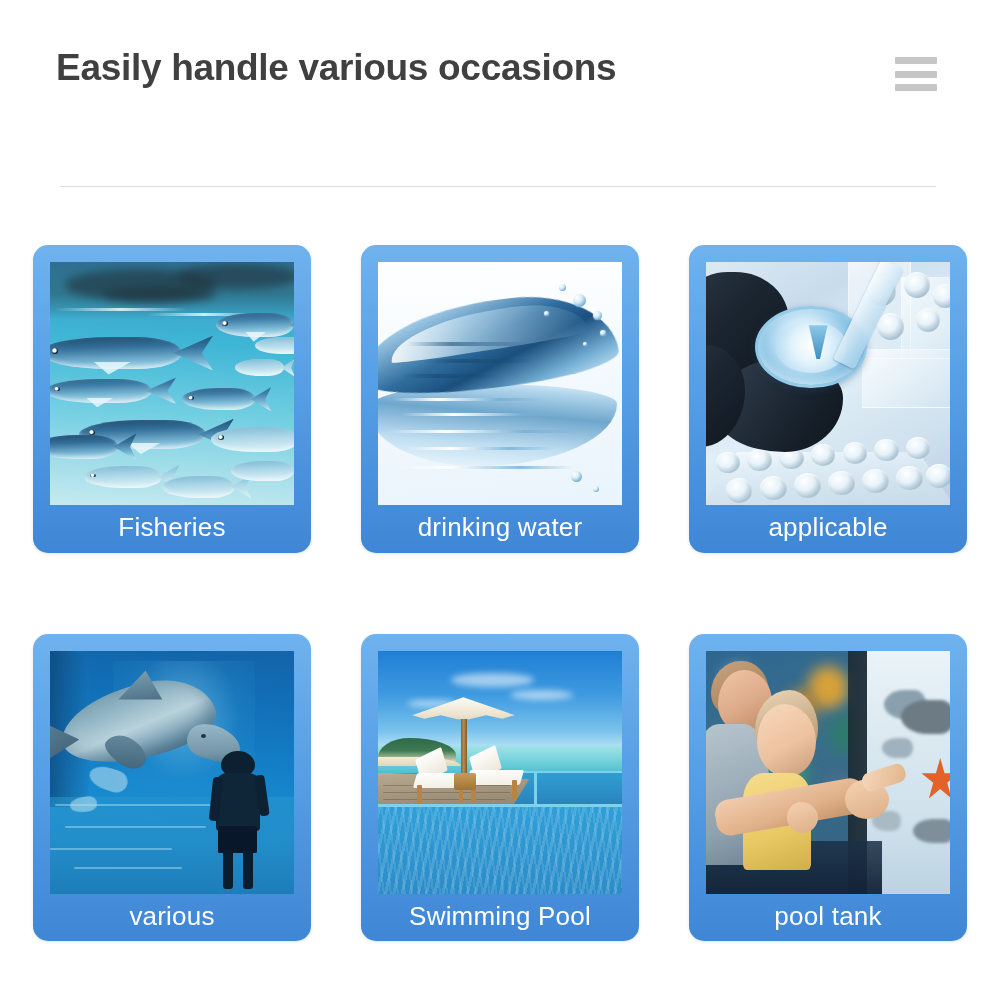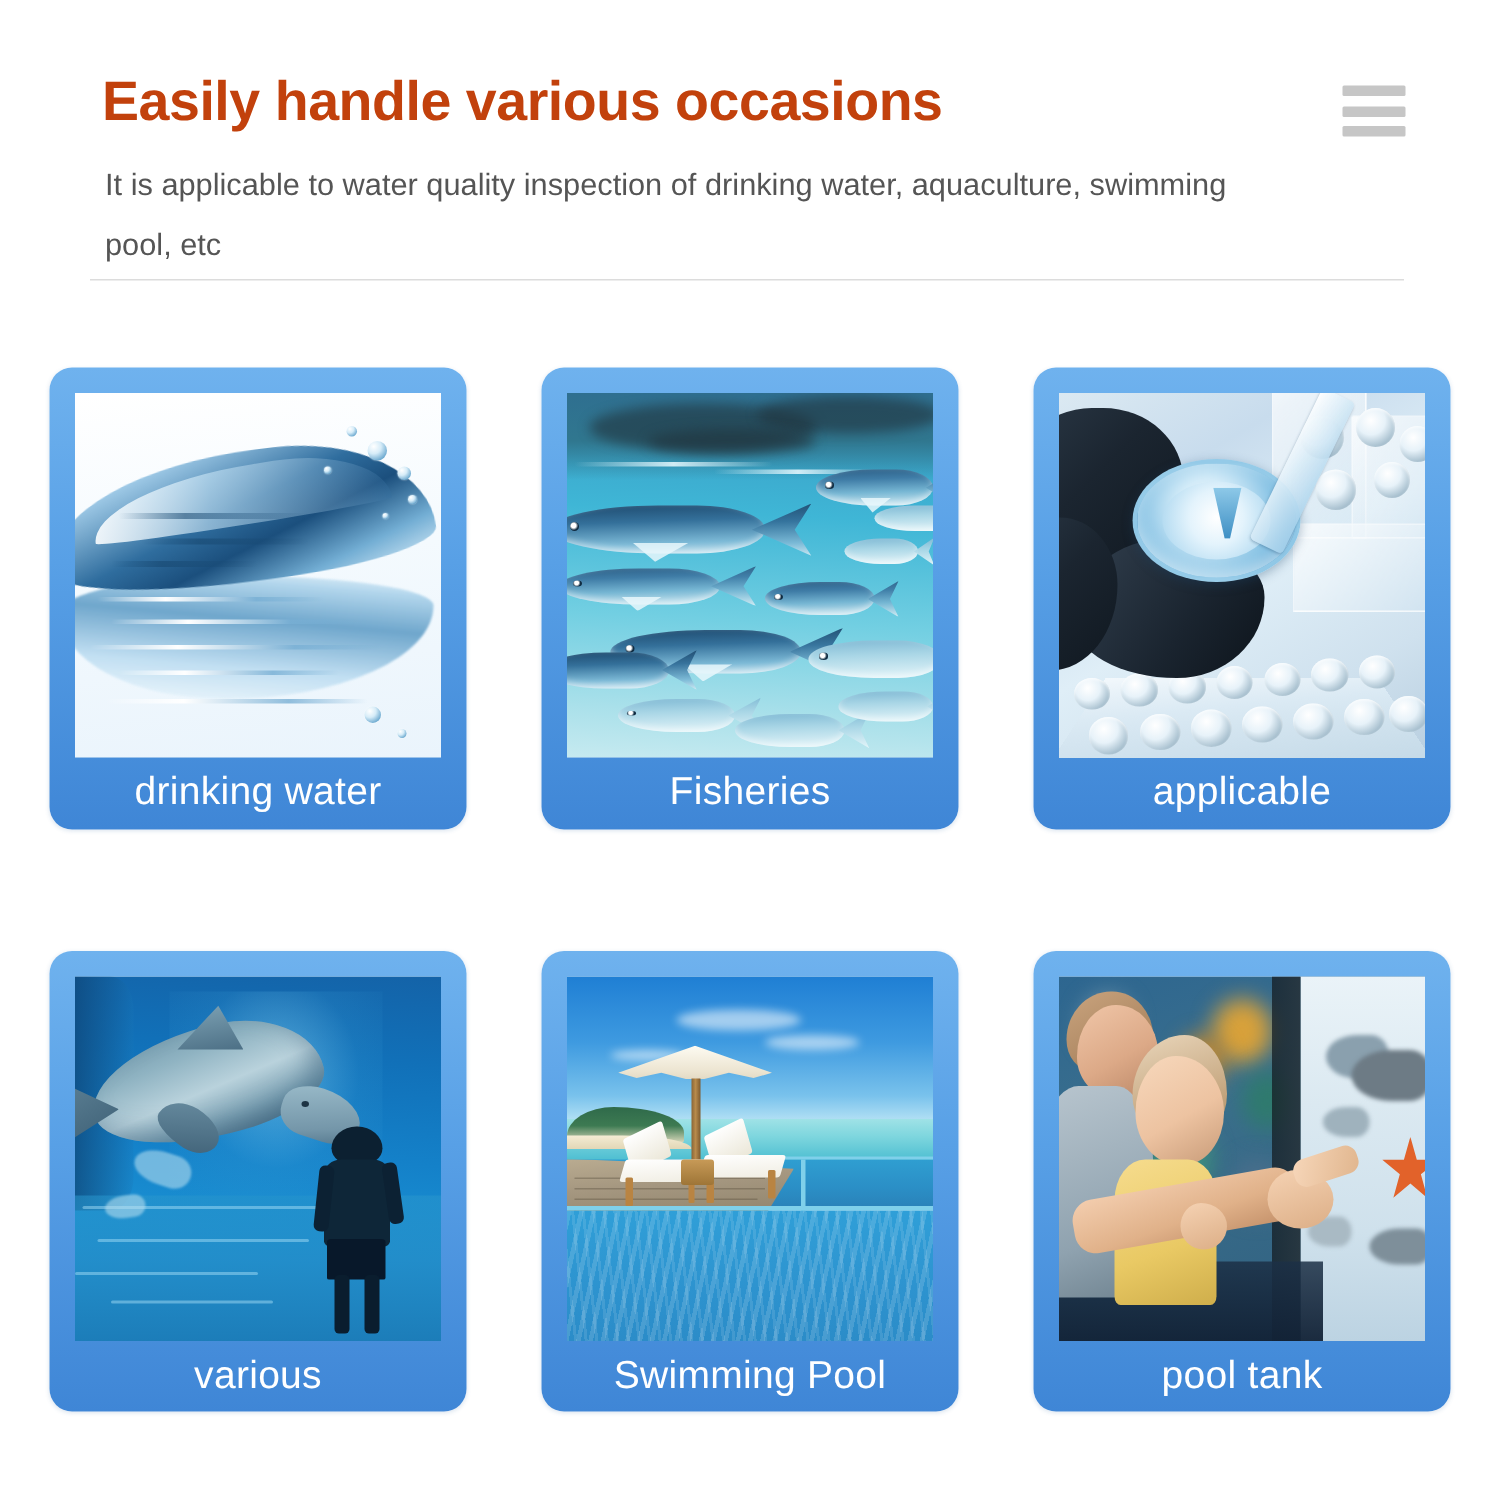--- a/index.html
+++ b/index.html
@@ -24,26 +24,26 @@
   .header {
     position: absolute;
     left: 0;
     top: 0;
     width: 1000px;
     height: 200px;
   }
 
   .page-title {
     position: absolute;
-    left: 68px;
+    left: 56px;
     top: 46px;
     font-size: 37px;
     font-weight: 700;
     letter-spacing: -0.3px;
-    color: #c2410c;
+    color: #404040;
     line-height: 44px;
     white-space: nowrap;
   }
 
   .page-subtitle {
     position: absolute;
     left: 70px;
     top: 104px;
     width: 760px;
     font-size: 20.5px;
@@ -597,32 +597,94 @@
 </style>
 </head>
 <body>
 
 <div class="page">
 
   <div class="header">
 
     <h1 class="page-title">Easily handle various occasions</h1>
 
-    <p class="page-subtitle">It is applicable to water quality inspection of drinking water, aquaculture, swimming pool, etc</p>
 
     <button class="hamburger-btn">
       <span class="bar"></span>
       <span class="bar"></span>
       <span class="bar"></span>
     </button>
 
     <div class="header-divider"></div>
   </div>
 
   <div class="card-grid">
+
+    <div class="occasion-card">
+      <div class="card-photo">
+        <div class="scene">
+          <div class="fish-bg"></div>
+          <div class="fish-surface"></div>
+          <div class="fish-darkcloud" style="left:6%;  top:3%;  width:62%; height:13%;"></div>
+          <div class="fish-darkcloud" style="left:52%; top:1%;  width:50%; height:10%;"></div>
+          <div class="fish-darkcloud" style="left:22%; top:10%; width:46%; height:7%;"></div>
+          <div class="fish-shimmer" style="left:2%;  top:19%; width:54%;"></div>
+          <div class="fish-shimmer" style="left:40%; top:21%; width:46%;"></div>
+
+          <div class="fish dark" style="left:-4%; top:31%; width:58%; height:13%;">
+            <div class="tail"></div>
+              <div class="eye"></div>
+              <div class="fin"></div>
+          </div>
+          <div class="fish" style="left:68%; top:21%; width:32%; height:10%;">
+            <div class="tail"></div>
+              <div class="eye"></div>
+              <div class="fin"></div>
+          </div>
+          <div class="fish pale" style="left:84%; top:31%; width:22%; height:7%;">
+            
+          </div>
+          <div class="fish" style="left:-2%; top:48%; width:44%; height:10%;">
+            <div class="tail"></div>
+              <div class="eye"></div>
+              <div class="fin"></div>
+          </div>
+          <div class="fish pale" style="left:76%; top:40%; width:20%; height:7%;">
+            <div class="tail"></div>
+          </div>
+          <div class="fish" style="left:54%; top:52%; width:30%; height:9%;">
+            <div class="tail"></div>
+              <div class="eye"></div>
+          </div>
+          <div class="fish dark" style="left:12%; top:65%; width:52%; height:12%;">
+            <div class="tail"></div>
+              <div class="eye"></div>
+              <div class="fin"></div>
+          </div>
+          <div class="fish dark" style="left:-6%; top:71%; width:34%; height:10%;">
+            <div class="tail"></div>
+          </div>
+          <div class="fish pale" style="left:66%; top:68%; width:36%; height:10%;">
+            <div class="tail"></div>
+              <div class="eye"></div>
+          </div>
+          <div class="fish pale" style="left:14%; top:84%; width:32%; height:9%;">
+            <div class="tail"></div>
+              <div class="eye"></div>
+          </div>
+          <div class="fish pale" style="left:46%; top:88%; width:30%; height:9%;">
+            <div class="tail"></div>
+          </div>
+          <div class="fish pale" style="left:74%; top:82%; width:26%; height:8%;">
+            <div class="tail"></div>
+          </div>
+        </div>
+      </div>
+      <div class="card-label">Fisheries</div>
+    </div>
 
     <div class="occasion-card">
       <div class="card-photo">
         <div class="scene">
           <div class="wtr-bg"></div>
           <div class="wtr-mirror"></div>
           <div class="wtr-wave"></div>
           <div class="wtr-crest"></div>
           <div class="wtr-ripple" style="left:6%;  top:56%; width:62%;"></div>
           <div class="wtr-ripple" style="left:10%; top:62%; width:70%;"></div>
@@ -641,83 +703,20 @@
           <div class="drop" style="left:79%; top:86%; width:11px; height:11px;"></div>
           <div class="drop" style="left:88%; top:92%; width:6px;  height:6px;"></div>
         </div>
       </div>
       <div class="card-label">drinking water</div>
     </div>
 
     <div class="occasion-card">
       <div class="card-photo">
         <div class="scene">
-          <div class="fish-bg"></div>
-          <div class="fish-surface"></div>
-          <div class="fish-darkcloud" style="left:6%;  top:3%;  width:62%; height:13%;"></div>
-          <div class="fish-darkcloud" style="left:52%; top:1%;  width:50%; height:10%;"></div>
-          <div class="fish-darkcloud" style="left:22%; top:10%; width:46%; height:7%;"></div>
-          <div class="fish-shimmer" style="left:2%;  top:19%; width:54%;"></div>
-          <div class="fish-shimmer" style="left:40%; top:21%; width:46%;"></div>
-
-          <div class="fish dark" style="left:-4%; top:31%; width:58%; height:13%;">
-            <div class="tail"></div>
-              <div class="eye"></div>
-              <div class="fin"></div>
-          </div>
-          <div class="fish" style="left:68%; top:21%; width:32%; height:10%;">
-            <div class="tail"></div>
-              <div class="eye"></div>
-              <div class="fin"></div>
-          </div>
-          <div class="fish pale" style="left:84%; top:31%; width:22%; height:7%;">
-            
-          </div>
-          <div class="fish" style="left:-2%; top:48%; width:44%; height:10%;">
-            <div class="tail"></div>
-              <div class="eye"></div>
-              <div class="fin"></div>
-          </div>
-          <div class="fish pale" style="left:76%; top:40%; width:20%; height:7%;">
-            <div class="tail"></div>
-          </div>
-          <div class="fish" style="left:54%; top:52%; width:30%; height:9%;">
-            <div class="tail"></div>
-              <div class="eye"></div>
-          </div>
-          <div class="fish dark" style="left:12%; top:65%; width:52%; height:12%;">
-            <div class="tail"></div>
-              <div class="eye"></div>
-              <div class="fin"></div>
-          </div>
-          <div class="fish dark" style="left:-6%; top:71%; width:34%; height:10%;">
-            <div class="tail"></div>
-          </div>
-          <div class="fish pale" style="left:66%; top:68%; width:36%; height:10%;">
-            <div class="tail"></div>
-              <div class="eye"></div>
-          </div>
-          <div class="fish pale" style="left:14%; top:84%; width:32%; height:9%;">
-            <div class="tail"></div>
-              <div class="eye"></div>
-          </div>
-          <div class="fish pale" style="left:46%; top:88%; width:30%; height:9%;">
-            <div class="tail"></div>
-          </div>
-          <div class="fish pale" style="left:74%; top:82%; width:26%; height:8%;">
-            <div class="tail"></div>
-          </div>
-        </div>
-      </div>
-      <div class="card-label">Fisheries</div>
-    </div>
-
-    <div class="occasion-card">
-      <div class="card-photo">
-        <div class="scene">
           <div class="lab-bg"></div>
           <div class="lab-panel" style="left:58%; top:-2%; width:26%; height:42%;"></div>
           <div class="lab-panel" style="left:80%; top:6%;  width:24%; height:34%;"></div>
           <div class="lab-panel" style="left:64%; top:36%; width:40%; height:24%;"></div>
 
           <div class="well" style="left:66%; top:6%;  width:12%; height:12%;"></div>
           <div class="well" style="left:81%; top:4%;  width:11%; height:11%;"></div>
           <div class="well" style="left:93%; top:9%;  width:10%; height:10%;"></div>
           <div class="well" style="left:70%; top:21%; width:11%; height:11%;"></div>
           <div class="well" style="left:86%; top:19%; width:10%; height:10%;"></div>

